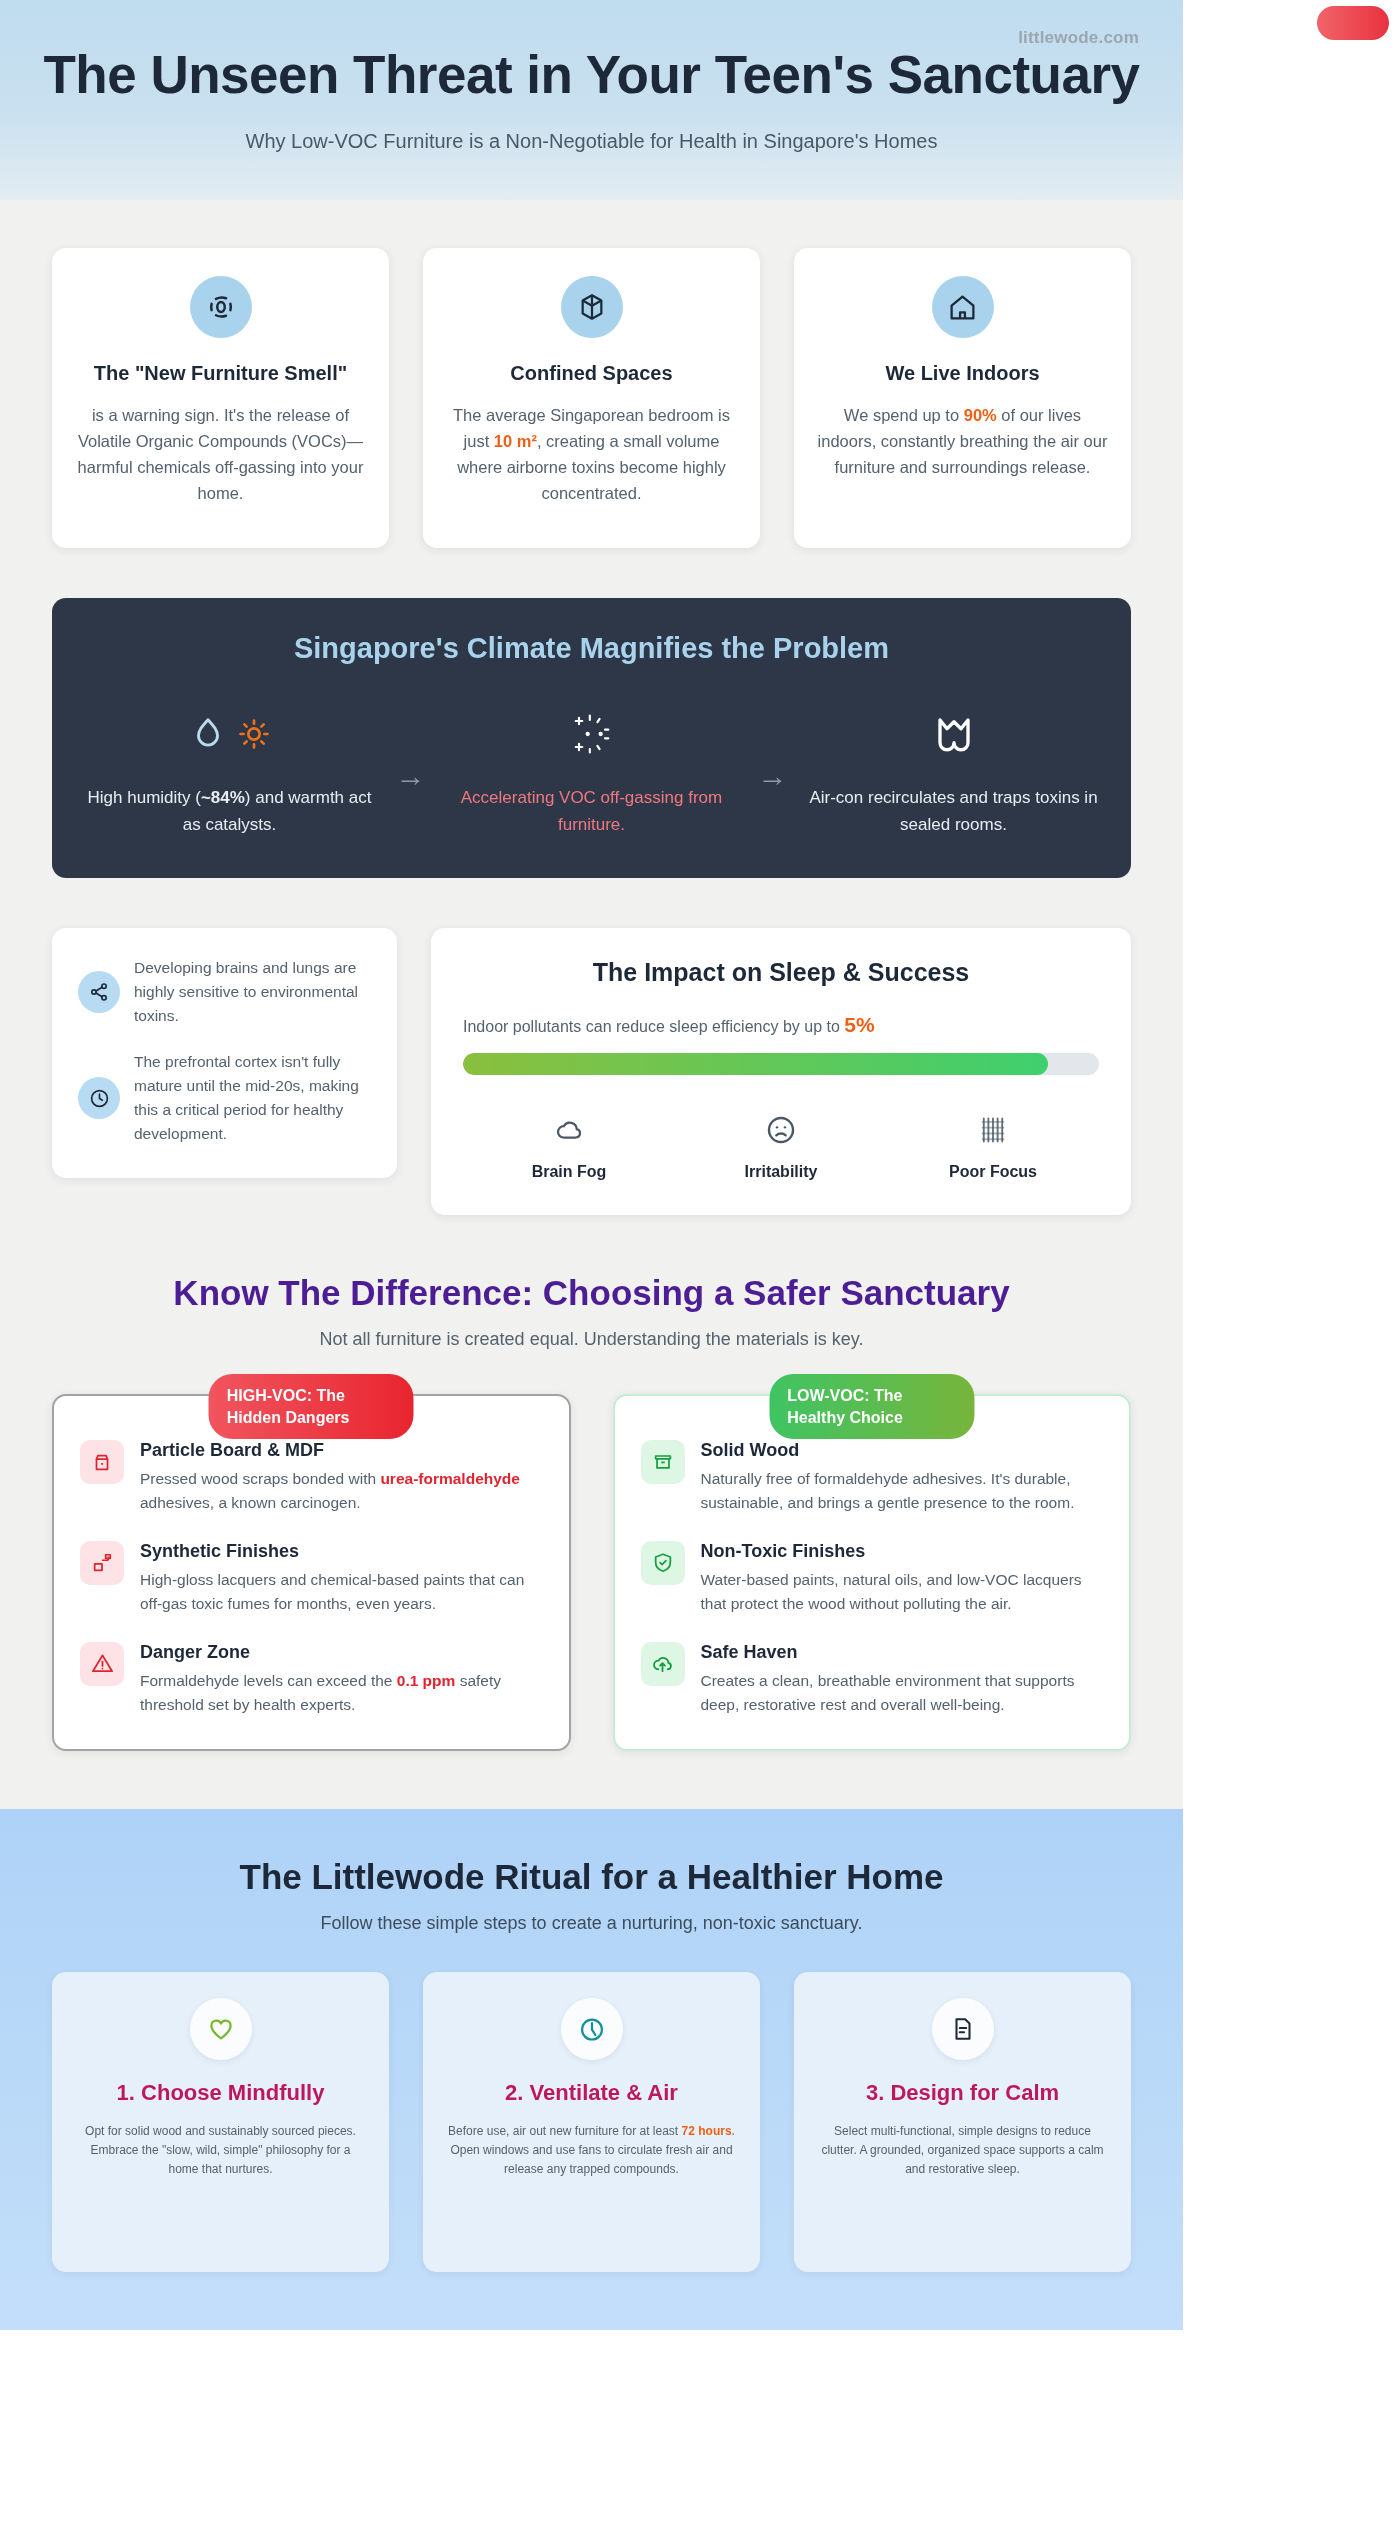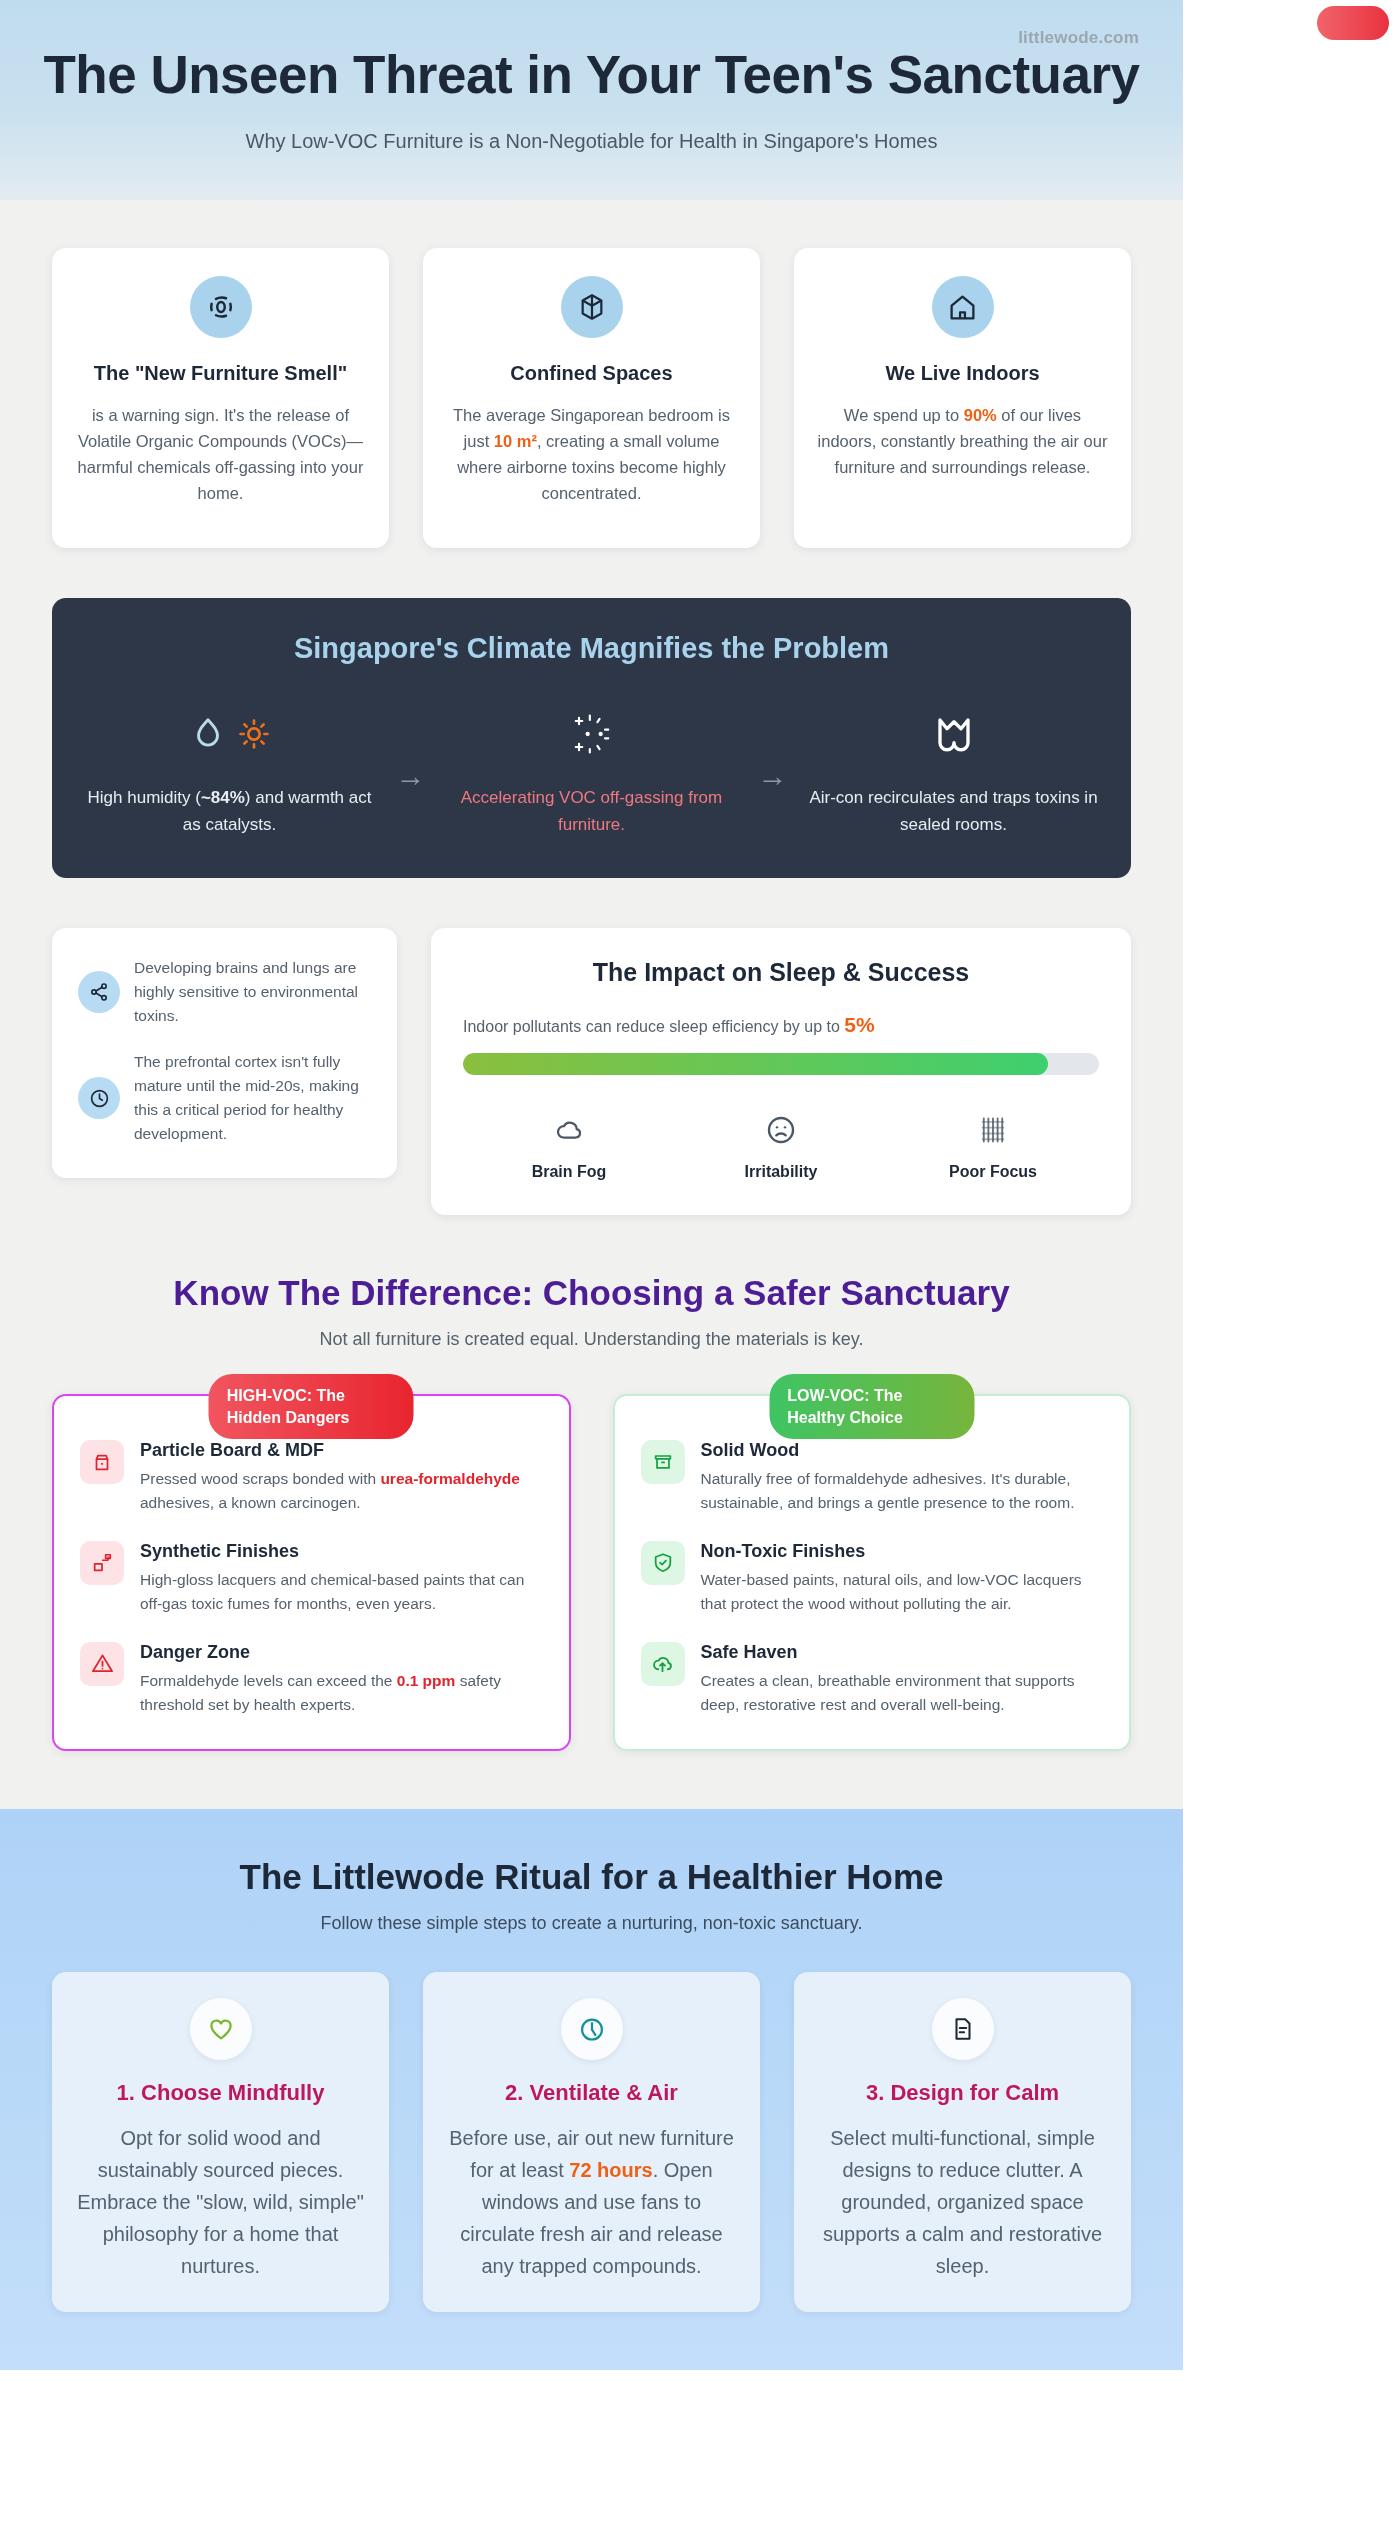--- a/index.html
+++ b/index.html
@@ -229,21 +229,21 @@
     padding-top: 44px;
   }
   .col {
     flex: 1;
     background: #fff;
     border-radius: 14px;
     padding: 44px 26px 32px 26px;
     position: relative;
     box-shadow: 0 2px 10px rgba(30,40,55,.08);
   }
-  .col.bad  { border: 2px solid #d946ef; }
+  .col.bad  { border: 2px solid #a3a3a3; }
   .col.good { border: 2px solid #c4eed2; }
   .pill {
     position: absolute;
     top: -22px;
     left: 50%;
     transform: translateX(-50%);
     width: 205px;
     padding: 11px 18px;
     border-radius: 24px;
     color: #fff;
@@ -294,21 +294,21 @@
   }
   .step .circ {
     width: 62px; height: 62px;
     border-radius: 50%;
     background: #fbfcfd;
     margin: 0 auto 20px auto;
     display: flex; align-items: center; justify-content: center;
     box-shadow: 0 2px 6px rgba(30,40,55,.08);
   }
   .step h3 { font-size: 22px; font-weight: 800; color: #be185d; margin-bottom: 16px; }
-  .step p  { font-size: 20px; line-height: 1.6; color: #55626e; }
+  .step p  { font-size: 12px; line-height: 1.6; color: #55626e; }
 </style>
 </head>
 <body>
 
 <div class="red-tab"></div>
 
 <div class="page">
 
   <div class="hero">
     <div class="brand">littlewode.com</div>

